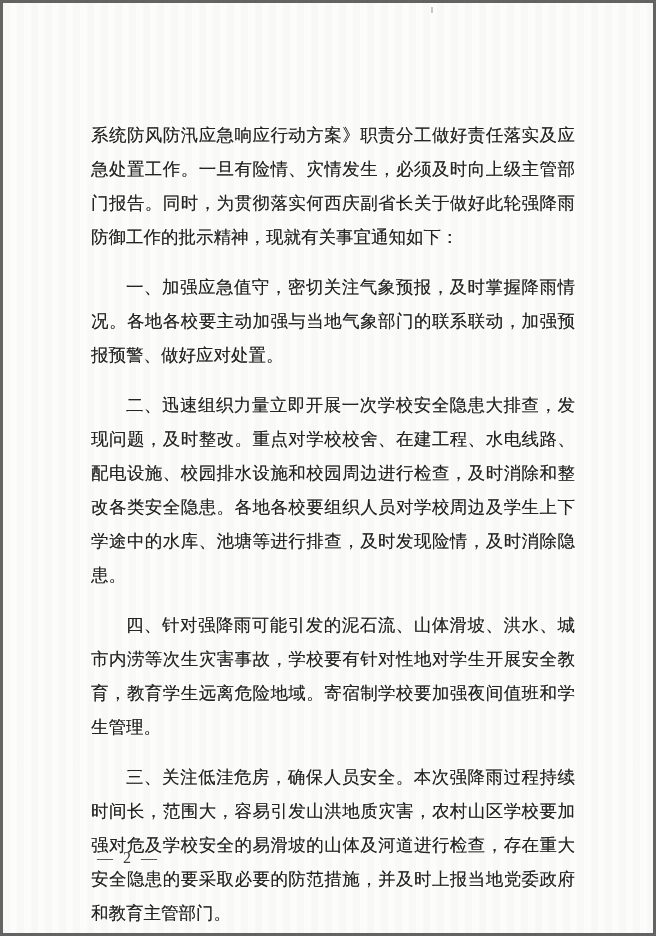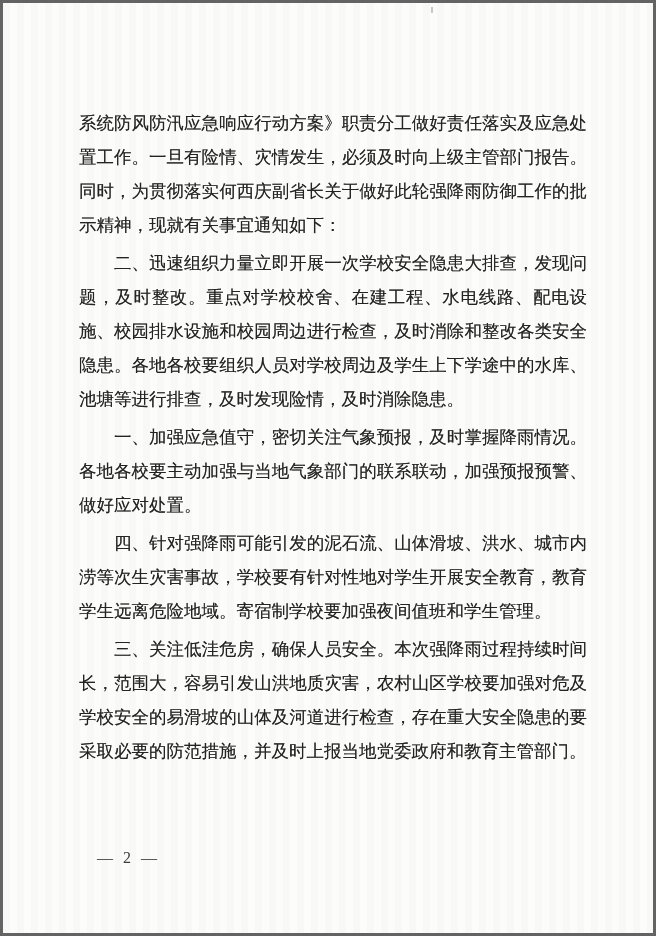--- a/index.html
+++ b/index.html
@@ -27,21 +27,21 @@
   .doc-body {
     position: absolute;
     left: 72px;
     top: 99px;
     width: 516px;
     font-size: 17.5px;
     line-height: 34px;
     text-align: justify;
   }
   .doc-body p {
-    margin: 4px;
+    margin: 16px;
     padding: 0;
     
     text-shadow: 0 0 0.4px rgba(30,30,30,0.55);
   }
   .doc-body p.indent {
     text-indent: 2em;
   }
   .page-number {
     position: absolute;
     left: 94px;
@@ -63,21 +63,21 @@
 </style>
 </head>
 <body>
 
 <div class="scan-page">
 
   <div class="scan-artifact"></div>
 
   <div class="doc-body">
     <p>系统防风防汛应急响应行动方案》职责分工做好责任落实及应急处置工作。一旦有险情、灾情发生，必须及时向上级主管部门报告。同时，为贯彻落实何西庆副省长关于做好此轮强降雨防御工作的批示精神，现就有关事宜通知如下：</p>
+    <p class="indent">一、加强应急值守，密切关注气象预报，及时掌握降雨情况。各地各校要主动加强与当地气象部门的联系联动，加强预报预警、做好应对处置。</p>
     <p class="indent">二、迅速组织力量立即开展一次学校安全隐患大排查，发现问题，及时整改。重点对学校校舍、在建工程、水电线路、配电设施、校园排水设施和校园周边进行检查，及时消除和整改各类安全隐患。各地各校要组织人员对学校周边及学生上下学途中的水库、池塘等进行排查，及时发现险情，及时消除隐患。</p>
-    <p class="indent">一、加强应急值守，密切关注气象预报，及时掌握降雨情况。各地各校要主动加强与当地气象部门的联系联动，加强预报预警、做好应对处置。</p>
     <p class="indent">四、针对强降雨可能引发的泥石流、山体滑坡、洪水、城市内涝等次生灾害事故，学校要有针对性地对学生开展安全教育，教育学生远离危险地域。寄宿制学校要加强夜间值班和学生管理。</p>
     <p class="indent">三、关注低洼危房，确保人员安全。本次强降雨过程持续时间长，范围大，容易引发山洪地质灾害，农村山区学校要加强对危及学校安全的易滑坡的山体及河道进行检查，存在重大安全隐患的要采取必要的防范措施，并及时上报当地党委政府和教育主管部门。</p>
   </div>
 
   <div class="page-number">— 2 —</div>
 
 </div>
 
 </body></html>

